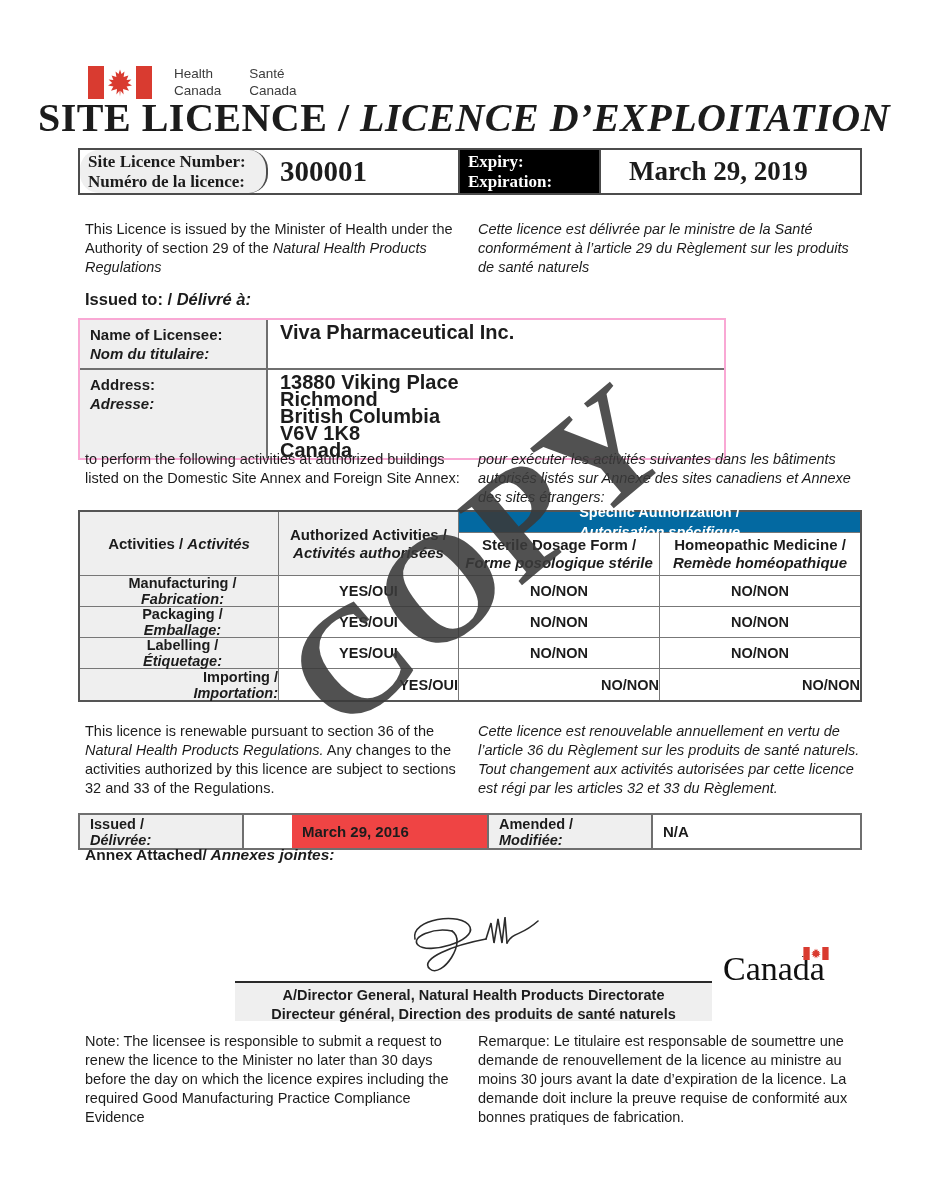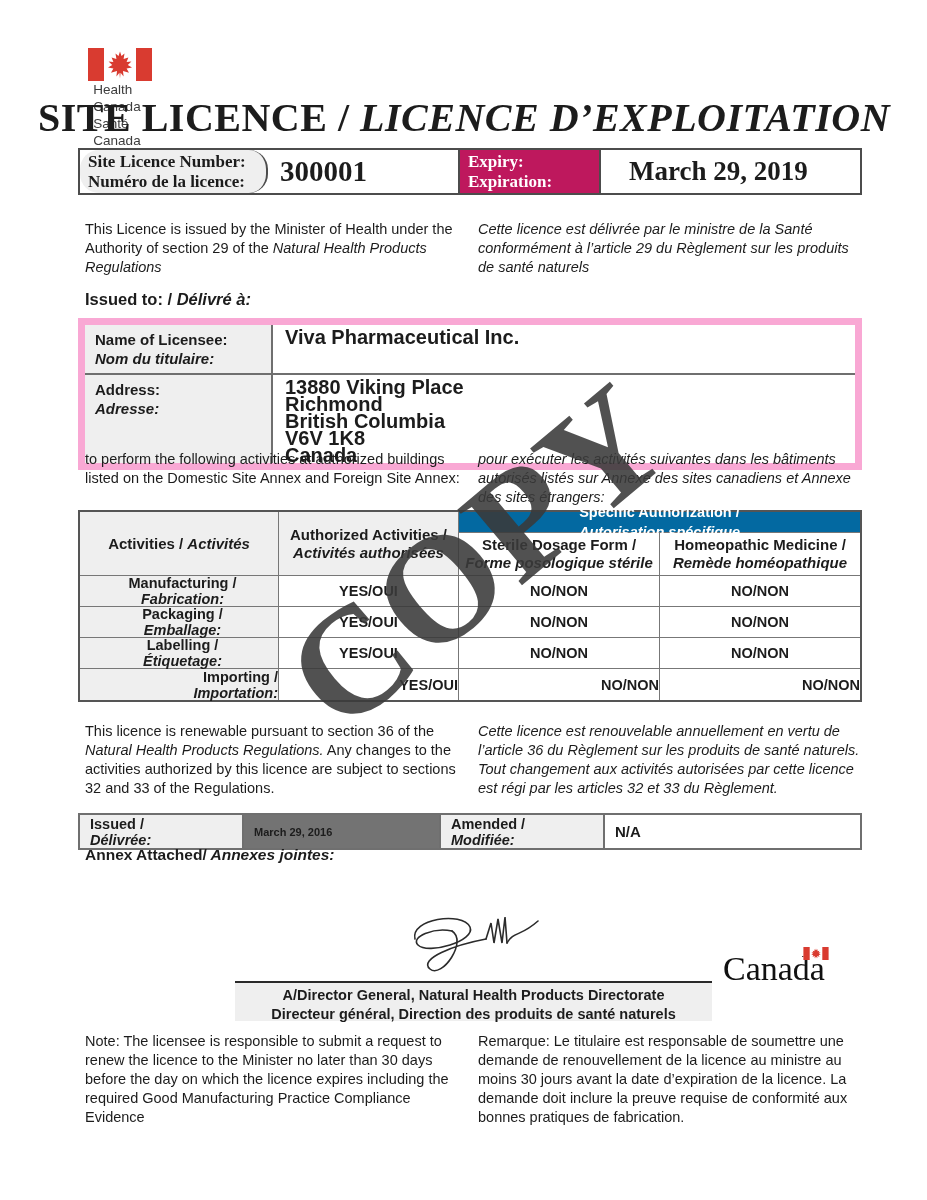--- a/index.html
+++ b/index.html
@@ -2,45 +2,45 @@
 <html><head>
 <meta charset="utf-8">
 <style>
   html,body{margin:0;padding:0;background:#888;}
   .page{
     position:relative;width:927px;height:1200px;background:#ffffff;
     font-family:"Liberation Sans",sans-serif;color:#1c1c1c;overflow:hidden;
     margin:0 auto;
   }
   
-  .gov-logo{position:absolute;left:88px;top:48px;display:flex;align-items:center;flex-direction:column;}
+  .gov-logo{position:absolute;left:88px;top:65px;display:flex;align-items:flex-end;}
   .flag{width:64px;height:33px;margin-right:22px;}
   .logo-col{font-size:13.5px;line-height:17px;color:#3c3c3c;margin-right:28px;}
   .doc-title{position:absolute;left:0;top:94px;width:100%;
     font-family:"Liberation Serif",serif;font-weight:bold;font-size:40px;letter-spacing:.5px;margin-left:38px;}
   .doc-title .fr{font-style:italic;}
   
   .lic-bar{position:absolute;left:78px;top:148px;width:784px;height:47px;display:flex;
     border:2px solid #4c4c4c;box-sizing:border-box;}
   .lic-bar .cell{box-sizing:border-box;border-right:2px solid #4c4c4c;display:flex;flex-direction:column;justify-content:center;}
   .lic-bar .cell:last-child{border-right:none;}
   .lbl-serif{font-family:"Liberation Serif",serif;font-weight:bold;font-size:17px;line-height:20px;}
   .cell-numlbl{width:188px;background:#efefef;padding:2px 8px;border-radius:19px;}
   .cell-numval{width:192px;background:#fff;padding:0 12px;font-family:"Liberation Serif",serif;font-weight:bold;font-size:29px;}
-  .cell-explbl{width:141px;background:#be185d;color:#fff;padding:2px 8px;}
+  .cell-explbl{width:141px;background:#000000;color:#fff;padding:2px 8px;}
   .cell-expval{flex:1;background:#fff;padding:0 28px;font-family:"Liberation Serif",serif;font-weight:bold;font-size:27px;}
   
   .twocol{position:absolute;left:85px;width:780px;display:flex;font-size:14.5px;line-height:19px;}
   .twocol .col-en{width:378px;margin-right:15px;}
   .twocol .col-fr{width:387px;font-style:italic;}
   .ital{font-style:italic;}
   
   .issued-to{position:absolute;left:85px;top:290px;font-size:16.5px;font-weight:bold;}
   
-  .licensee{position:absolute;left:78px;top:318px;width:784px;border:7px solid #f9a8d4;box-sizing:border-box;}
+  .licensee{position:absolute;left:78px;top:318px;width:648px;border:2px solid #f9a8d4;box-sizing:border-box;}
   .licensee .row{display:flex;border-bottom:2px solid #6f6f6f;}
   .licensee .row:last-child{border-bottom:none;}
   .licensee .lab{width:188px;box-sizing:border-box;background:#efefef;border-right:2px solid #6f6f6f;
     padding:5px 10px;font-weight:bold;font-size:15px;line-height:19px;}
   .licensee .val{flex:1;padding:4px 12px;font-weight:bold;font-size:20px;line-height:17px;}
   .row-name{height:48px;}
   .row-addr{height:88px;}
   .licensee .lab .fr,.act-lab .fr,.ib-lab .fr{font-style:italic;}
   
   .acts{position:absolute;left:78px;top:510px;width:784px;border:2px solid #555;box-sizing:border-box;
@@ -54,21 +54,21 @@
   .banner{grid-column:3/5;background:#0369a1;color:#fff;font-weight:bold;font-size:14.5px;flex-direction:row;justify-content:center;align-items:center;gap:4px;}
   .span2r{grid-row:1/3;}
   .act-lab{background:#efefef;text-align:left;padding-left:7px;font-weight:bold;font-size:14.5px;line-height:16px;}
   .act-val{background:#fff;font-weight:bold;font-size:14.5px;}
   
   .issue-bar{position:absolute;left:78px;top:813px;width:784px;height:37px;display:flex;
     border:2px solid #6f6f6f;box-sizing:border-box;}
   .issue-bar .c{box-sizing:border-box;border-right:2px solid #6f6f6f;display:flex;flex-direction:column;justify-content:center;padding:0 10px;}
   .issue-bar .c:last-child{border-right:none;border-radius:7px;}
   .ib-lab{width:164px;background:#efefef;font-weight:bold;font-size:14.5px;line-height:16px;}
-  .ib-val{width:197px;background:#737373;font-weight:bold;font-size:11px;}
+  .ib-val{width:197px;background:#ef4444;font-weight:bold;font-size:15px;margin-left:48px;}
   .ib-val2{flex:1;background:#fff;font-weight:bold;font-size:15px;}
   .annex-line{position:absolute;left:85px;top:846px;font-weight:bold;font-size:15.5px;}
   
   .sig-scribble{position:absolute;left:390px;top:903px;}
   .sig-band{position:absolute;left:235px;top:981px;width:477px;height:40px;background:#efefef;
     border-top:2px solid #2a2a2a;text-align:center;font-weight:bold;font-size:14.5px;line-height:19px;padding-top:3px;box-sizing:border-box;}
   
   .wordmark{position:absolute;left:723px;top:950px;font-family:"Liberation Serif",serif;font-size:34px;color:#111;}
   .wordmark .mini-flag{position:absolute;right:-4px;top:-3px;}
   

